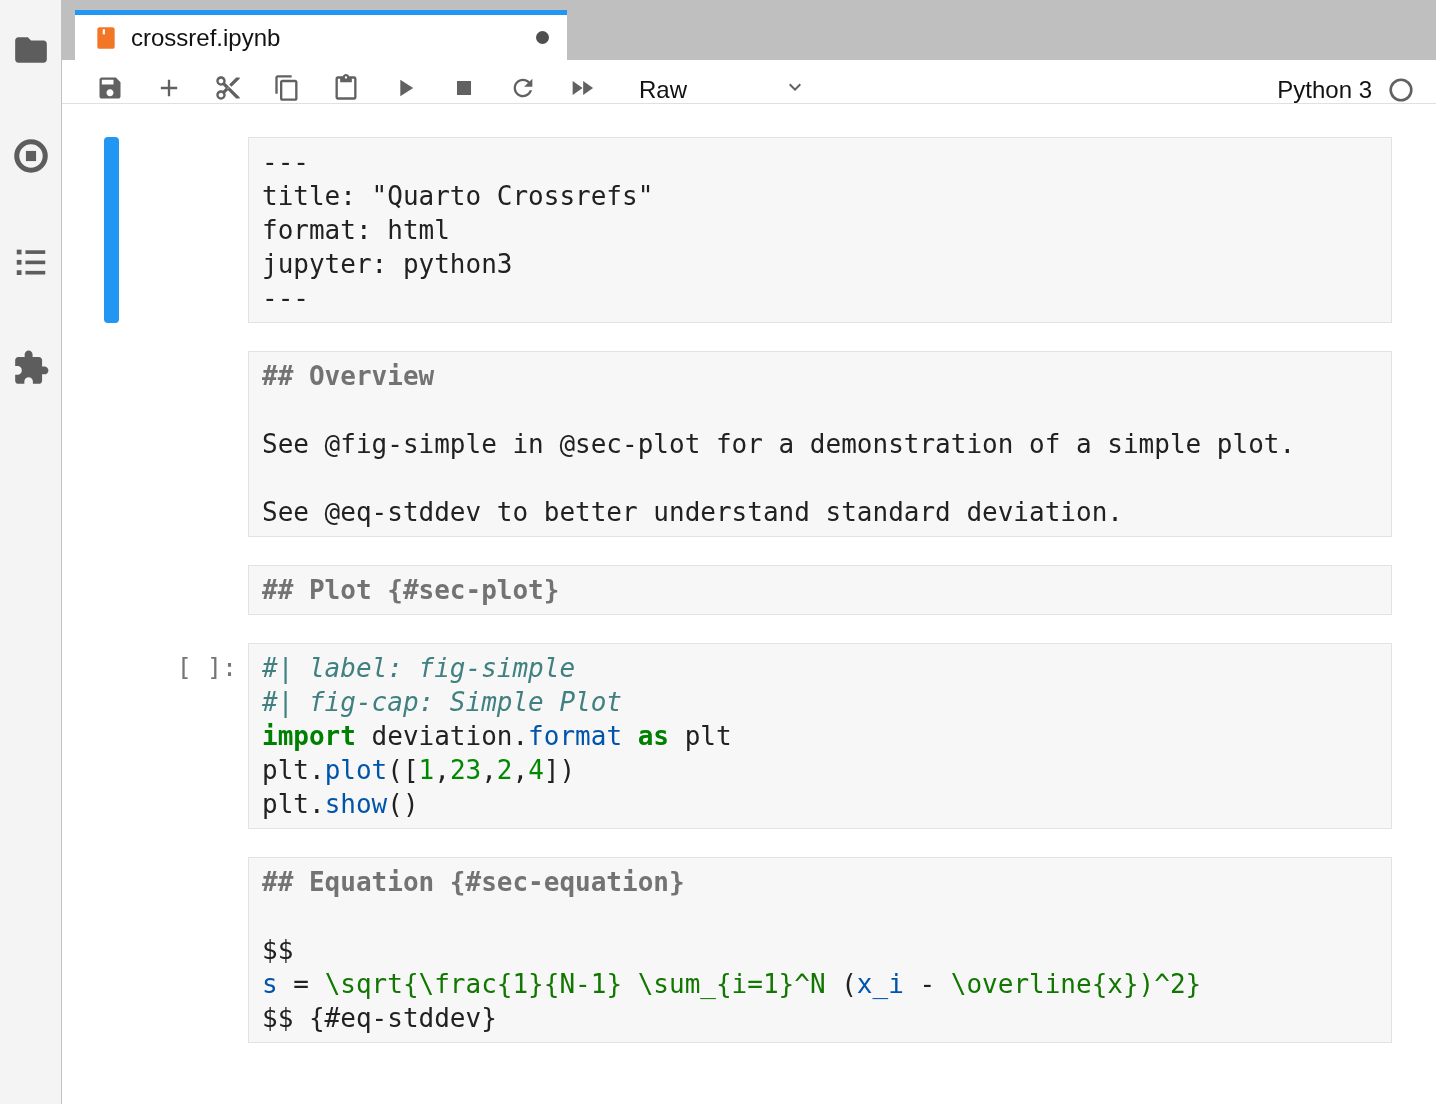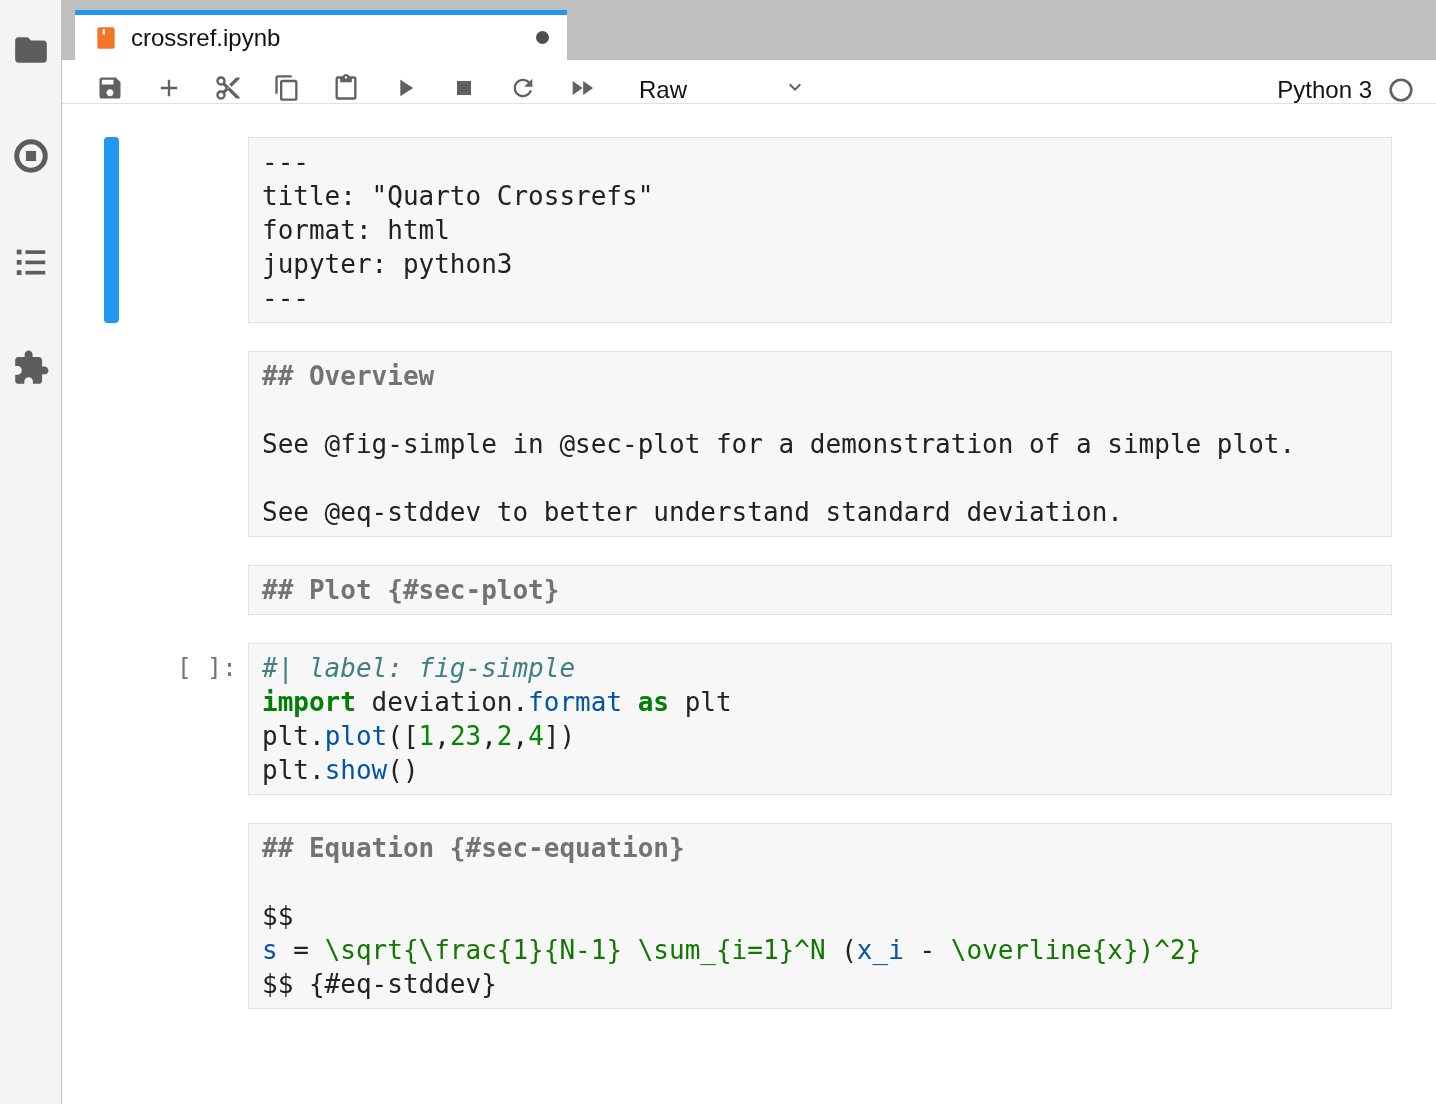--- a/index.html
+++ b/index.html
@@ -234,20 +234,21 @@
           <div class="prompt"></div>
           <div class="editor">
             <div class="code-line"><span class="tok-header">## Plot {#sec-plot}</span></div>
           </div>
         </div>
         <div class="cell-row">
           <div class="collapser"></div>
           <div class="prompt">[ ]:</div>
           <div class="editor">
             <div class="code-line"><span class="tok-comment">#| label: fig-simple</span></div>
+            <div class="code-line"><span class="tok-comment">#| fig-cap: Simple Plot</span></div>
             <div class="code-line"><span class="tok-keyword">import</span><span class="tok-plain"> deviation.</span><span class="tok-property">format</span><span class="tok-plain"> </span><span class="tok-keyword">as</span><span class="tok-plain"> plt</span></div>
             <div class="code-line"><span class="tok-plain">plt.</span><span class="tok-property">plot</span><span class="tok-plain">([</span><span class="tok-number">1</span><span class="tok-plain">,</span><span class="tok-number">23</span><span class="tok-plain">,</span><span class="tok-number">2</span><span class="tok-plain">,</span><span class="tok-number">4</span><span class="tok-plain">])</span></div>
             <div class="code-line"><span class="tok-plain">plt.</span><span class="tok-property">show</span><span class="tok-plain">()</span></div>
           </div>
         </div>
         <div class="cell-row">
           <div class="collapser"></div>
           <div class="prompt"></div>
           <div class="editor">
             <div class="code-line"><span class="tok-header">## Equation {#sec-equation}</span></div>

